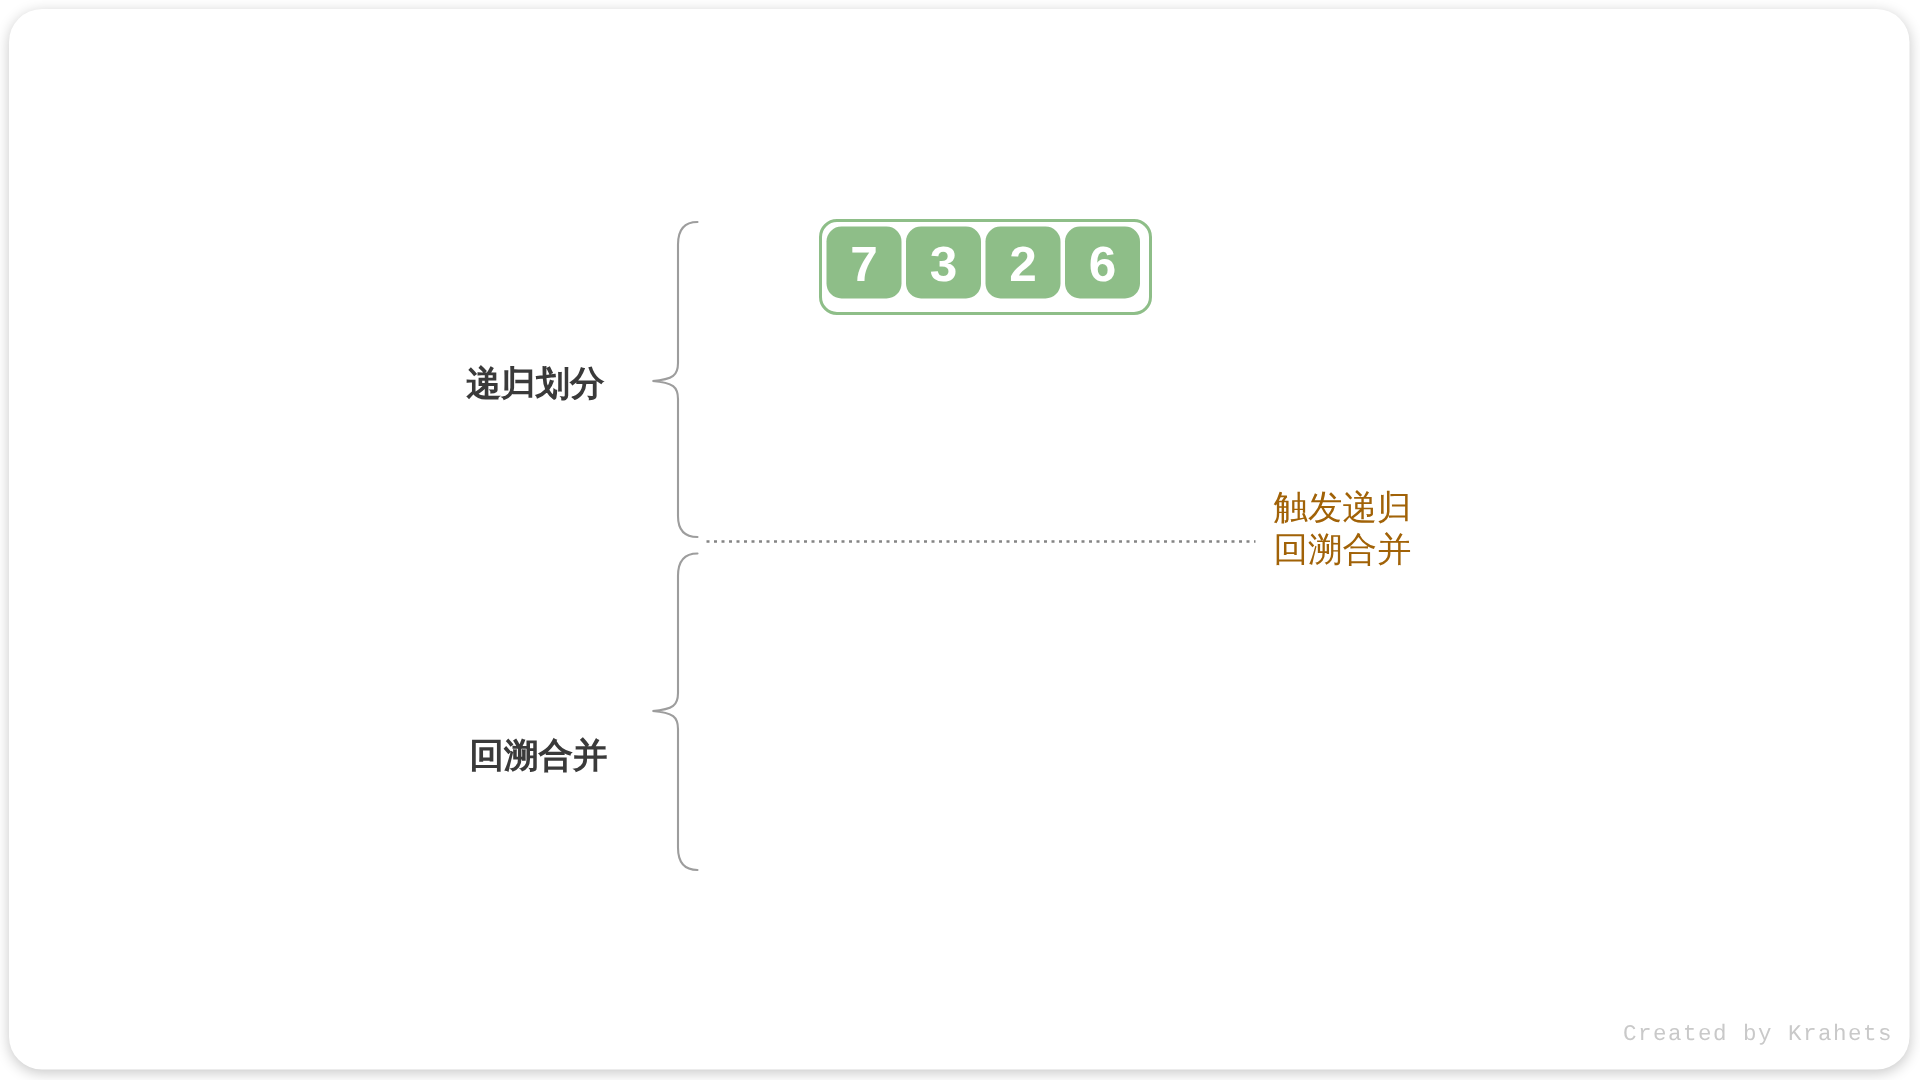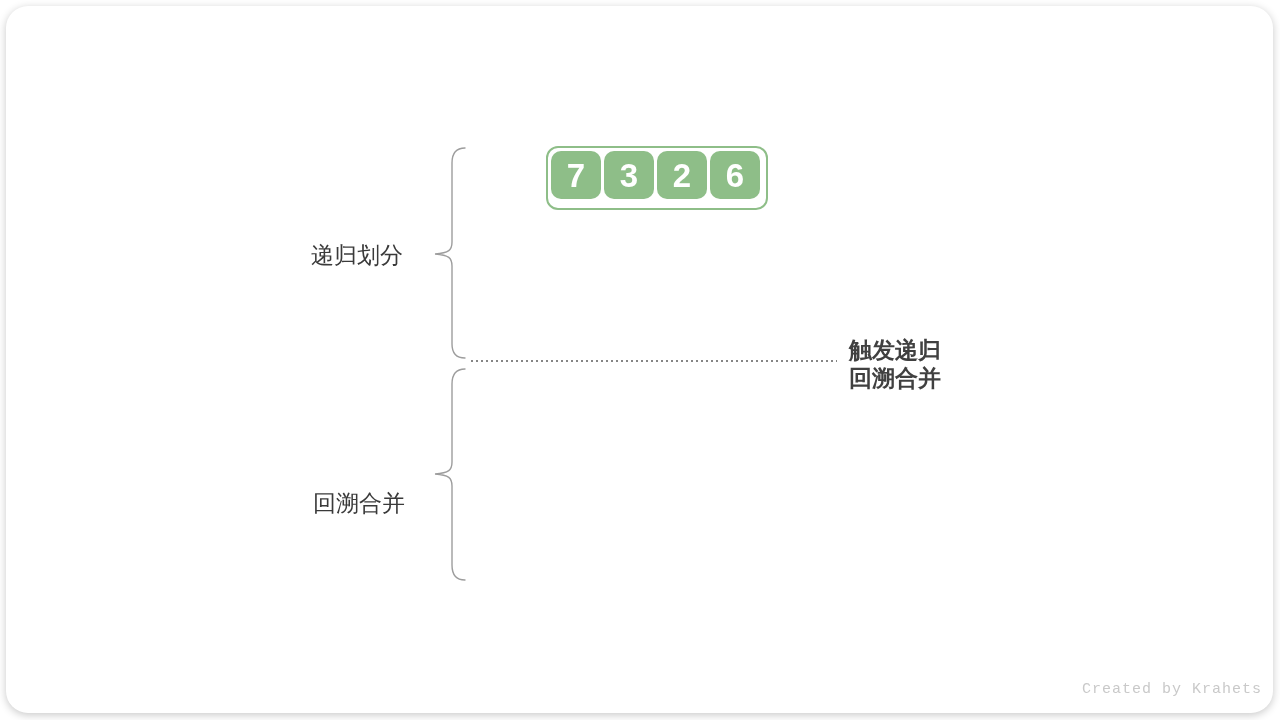--- a/index.html
+++ b/index.html
@@ -41,32 +41,32 @@
     display: flex;
     align-items: center;
     justify-content: center;
     line-height: 1;
   }
   
   .phase-label {
     position: absolute;
     color: #3a3a3a;
     font-size: 23px;
-    font-weight: normal;
+    font-weight: bold;
     white-space: nowrap;
   }
   .label-divide { left: 305px; top: 234px; }
   .label-merge  { left: 307px; top: 454px; margin-top: 28px; }
   
   .trigger-label {
     position: absolute;
-    left: 843px; top: 330px;
-    color: #404040;
+    left: 843px; top: 318px;
+    color: #a16207;
     font-size: 23px;
-    font-weight: bold;
+    font-weight: normal;
     line-height: 28px;
     white-space: nowrap;
   }
   
   .overlay {
     position: absolute;
     left: 0; top: 0;
     width: 1280px; height: 720px;
     pointer-events: none;
   }

